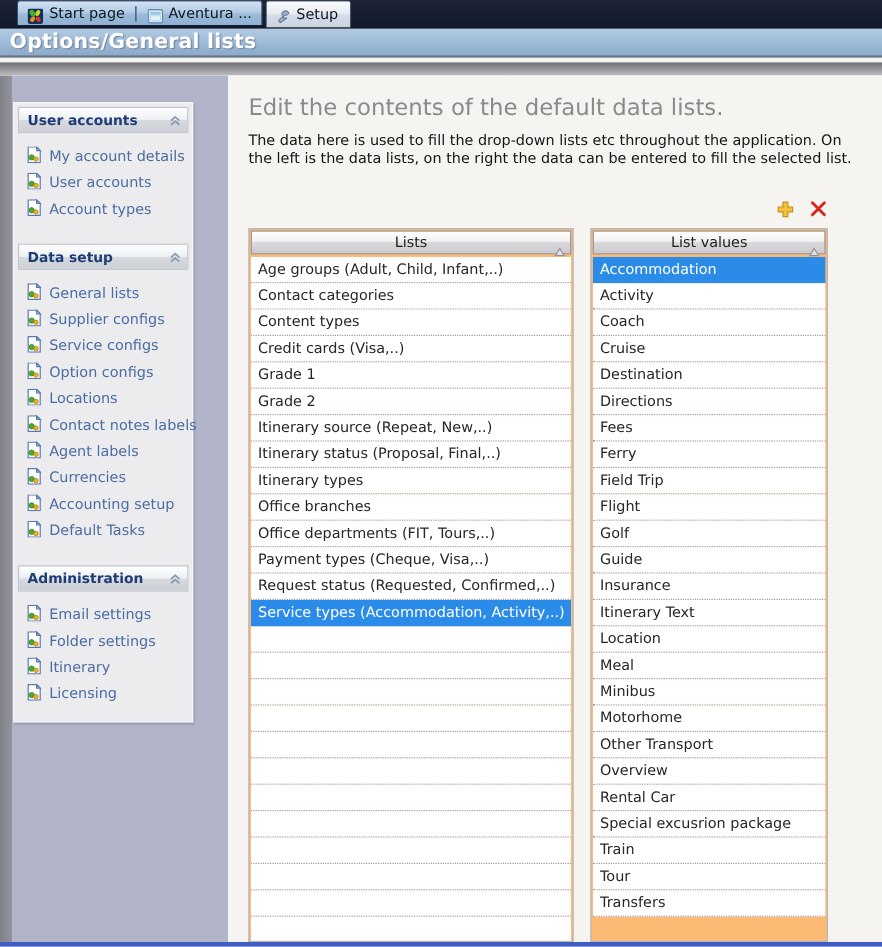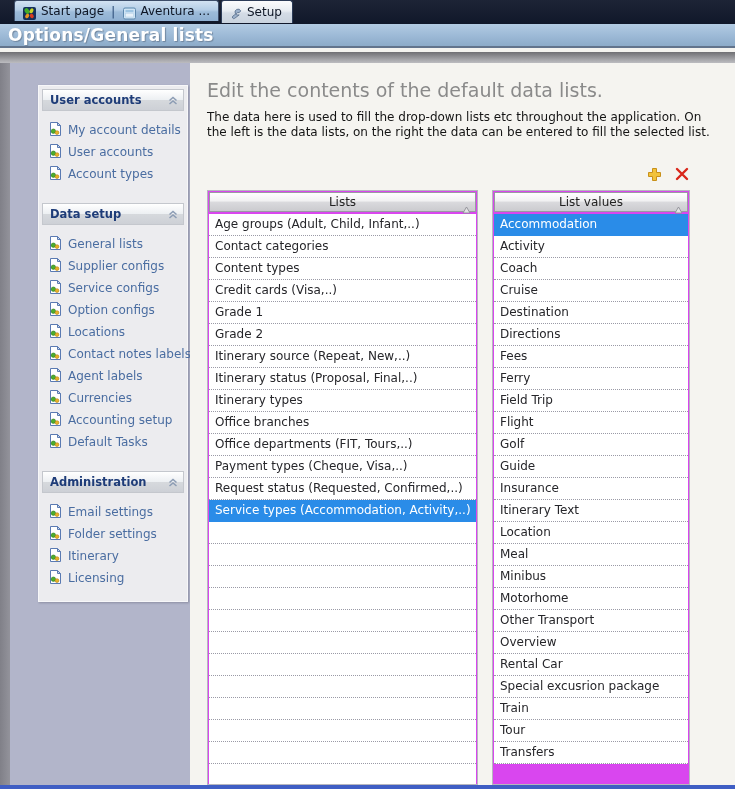--- a/index.html
+++ b/index.html
@@ -37,21 +37,21 @@
 
   
   .body { position:absolute; left:0; top:63px; width:735px; height:722px;
           background:#f5f4f0; }
   .left-edge { position:absolute; left:0; top:0; width:10px; height:722px;
                background:linear-gradient(90deg,#808088,#93939b); }
   .nav-col { position:absolute; left:10px; top:0; width:180px; height:722px;
              background:#b2b5ca; }
 
   
-  .sidebar-panel { position:absolute; left:28px; top:22px; width:150px;
+  .sidebar-panel { position:absolute; left:1px; top:22px; width:150px;
                    background:#ececef; border:1px solid #f7f7f9;
                    box-shadow:1px 1px 2px rgba(70,70,90,.35);
                    padding:3px 3px 6px 3px; }
   .sb-section { margin-bottom:14px; }
   .sb-section:last-child { margin-bottom:2px; }
   .sb-header { height:22px; display:flex; align-items:center; justify-content:space-between;
                padding:0 5px 0 7px;
                background:linear-gradient(180deg,#ffffff 0%,#eceff2 50%,#d6d9dd 51%,#cdd0d6 100%);
                border:1px solid #c4c7cd; }
   .sb-header-title { font-size:11.5px; font-weight:bold; color:#1e3c78; }
@@ -63,21 +63,21 @@
   .content { position:absolute; left:190px; top:0; width:545px; height:722px;
              background:#f5f4f0; }
   .heading { position:absolute; left:17px; top:16px; font-size:19px; color:#8a8a8a; }
   .description { position:absolute; left:17px; top:47px; width:512px;
                  font-size:12px; line-height:15px; color:#141414; }
   .listtools { position:absolute; left:455px; top:102px; width:46px; height:18px;
                display:flex; justify-content:space-between; align-items:center; }
   .toolbtn { width:18px; height:18px; display:flex; align-items:center; justify-content:center;
              cursor:pointer; }
 
-  .listbox { position:absolute; background:#d946ef; border:1px solid #b6b6be; }
+  .listbox { position:absolute; background:#fdba74; border:1px solid #b6b6be; }
   .listbox.lists  { left:17px;  top:127px; width:271px; height:595px; }
   .listbox.values { left:302px; top:127px; width:198px; height:595px; }
   .lb-header { height:20px; position:relative;
                background:linear-gradient(180deg,#ffffff 0%,#f1f1f2 45%,#dadadd 50%,#cbcbcf 100%);
                border:1px solid #9a9aa2; margin:1px;
                display:flex; align-items:center; justify-content:center; cursor:pointer; }
   .lb-header-label { font-size:12px; color:#222; }
   .lb-sort { position:absolute; right:4px; top:6px; }
   .lb-rows { position:absolute; left:1px; right:1px; top:23px; bottom:0; overflow:hidden; }
   .lb-row { height:22px; line-height:21px; padding-left:6px; font-size:12px; color:#26262a;

